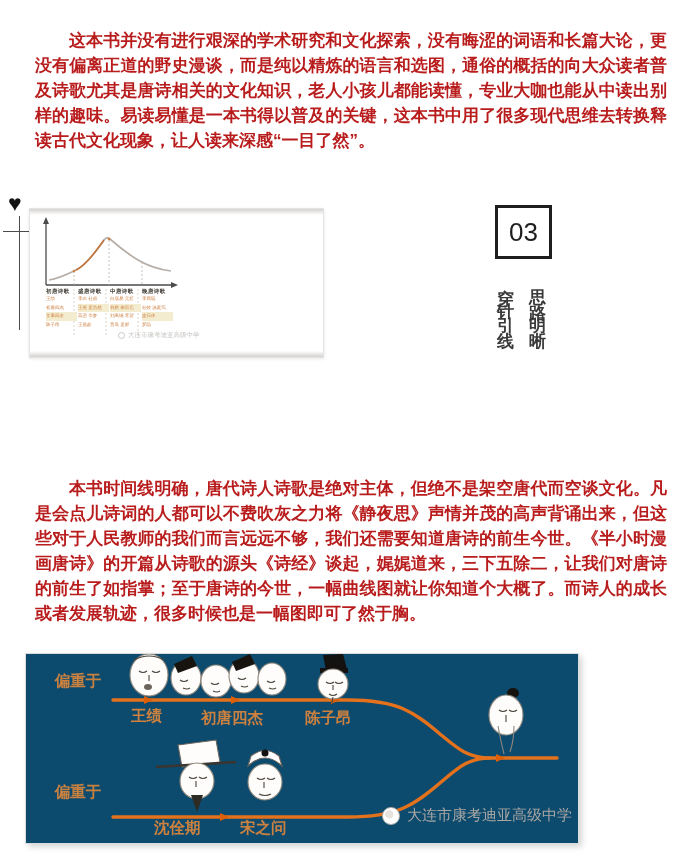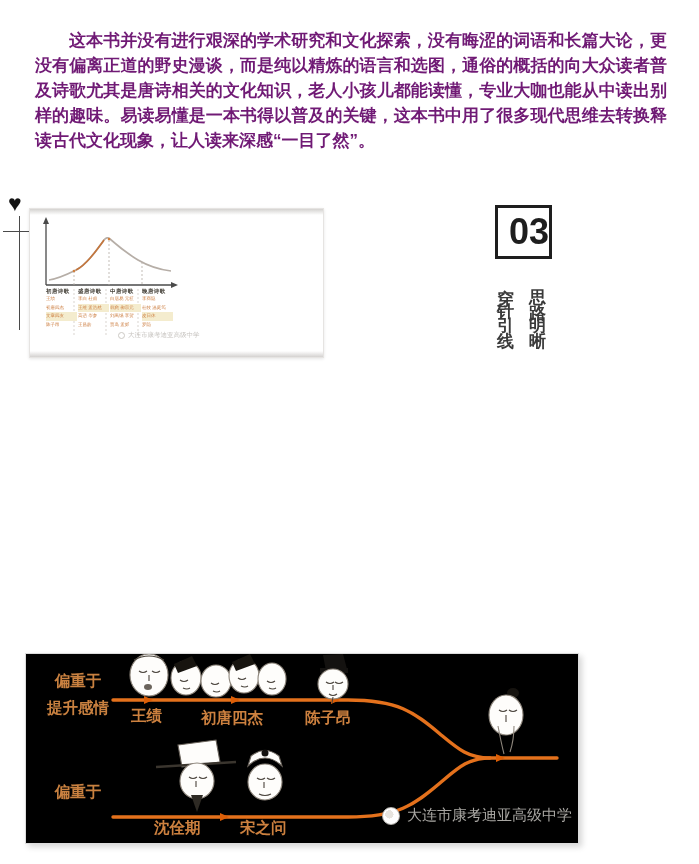--- a/index.html
+++ b/index.html
@@ -1,19 +1,19 @@
 <!DOCTYPE html>
 <html><head>
 <meta charset="utf-8">
 <style>
   html,body{margin:0;padding:0;background:#fff;}
   .page{position:relative;width:699px;height:864px;background:#ffffff;overflow:hidden;
         font-family:"Liberation Sans","DejaVu Sans",sans-serif;}
   
-  .para{position:absolute;left:35px;width:632px;margin:0;color:#701a75;font-size:17px;
+  .para{position:absolute;left:35px;width:632px;margin:0;color:#b91c1c;font-size:17px;
         line-height:25px;font-weight:600;text-align:justify;text-indent:2em;
         font-family:"Liberation Sans","DejaVu Sans",sans-serif;}
   
   .heart{position:absolute;left:8px;top:192px;font-size:23px;color:#141414;line-height:23px;}
   .deco-vline{position:absolute;left:19px;top:216px;width:1px;height:114px;background:#4a4a4a;}
   .deco-hbar{position:absolute;left:3px;top:231px;width:31px;height:1px;background:#4a4a4a;}
   
   .chart-card{position:absolute;left:29px;top:208px;width:293px;height:148px;background:#fff;
               border:1px solid #e6e4e2;box-shadow:0 1px 3px rgba(0,0,0,.10);}
   .chart-card::before{content:"";position:absolute;left:0;right:0;top:0;height:6px;
@@ -23,27 +23,27 @@
   .c-head{position:absolute;width:30px;font-size:5.5px;font-weight:bold;color:#454139;
           letter-spacing:.4px;white-space:nowrap;}
   .c-col{position:absolute;width:31px;top:86px;}
   .c-col span{display:block;font-size:4.5px;line-height:8.6px;color:#cd7f42;white-space:nowrap;}
   .c-col span.hl{background:#f4ecce;}
   .c-wm{position:absolute;left:88px;top:122px;display:flex;align-items:center;gap:3px;
         color:#c6c3bf;font-size:6.5px;}
   .c-wm .dot{width:7px;height:7px;border-radius:50%;border:1px solid #ccc9c4;box-sizing:border-box;}
   
   .sec-box{position:absolute;left:495px;top:205px;width:57px;height:54px;border:3px solid #1e1e1e;
-           box-sizing:border-box;display:flex;align-items:center;justify-content:flex-end;
-           font-size:36px;font-weight:bold;color:#1e1e1e;}
+           box-sizing:border-box;display:flex;align-items:center;justify-content:center;
+           font-size:26px;font-weight:normal;color:#1e1e1e;}
   .motto{position:absolute;left:494px;top:276px;display:flex;gap:9px;}
   .motto span{writing-mode:vertical-rl;text-orientation:upright;font-size:17px;font-weight:bold;
               color:#3a3a3a;letter-spacing:14px;height:135px;}
   
-  .diagram-card{position:absolute;left:25px;top:653px;width:552px;height:189px;background:#000000;
+  .diagram-card{position:absolute;left:25px;top:653px;width:552px;height:189px;background:#0c4a6e;
                 border:1px solid #dcdcdc;box-shadow:3px 3px 6px rgba(0,0,0,.16);}
   .branch-label{position:absolute;width:100px;text-align:center;color:#c98140;font-weight:bold;
                 font-size:15.5px;line-height:27px;}
   .poet-name{position:absolute;color:#cd813f;font-weight:bold;font-size:15.5px;white-space:nowrap;}
   .dg-wm{position:absolute;left:356px;top:152px;display:flex;align-items:center;gap:7px;
          color:#a8a6a2;font-size:15px;white-space:nowrap;}
   .dg-wm .dot{width:18px;height:18px;border-radius:50%;border:1.5px solid #b8b5b0;box-sizing:border-box;
               background:radial-gradient(circle at 40% 40%, #e7e4df 30%, #ffffff 31%);}
   svg{position:absolute;left:0;top:0;}
 </style>
@@ -124,20 +124,21 @@
 
   <div class="sec-box">
     <span>03</span>
   </div>
 
   <div class="motto">
     <span>穿针引线</span>
     <span>思路明晰</span>
   </div>
 
+  <p class="para" style="top:476px;">本书时间线明确，唐代诗人诗歌是绝对主体，但绝不是架空唐代而空谈文化。凡是会点儿诗词的人都可以不费吹灰之力将《静夜思》声情并茂的高声背诵出来，但这些对于人民教师的我们而言远远不够，我们还需要知道唐诗的前生今世。《半小时漫画唐诗》的开篇从诗歌的源头《诗经》谈起，娓娓道来，三下五除二，让我们对唐诗的前生了如指掌；至于唐诗的今世，一幅曲线图就让你知道个大概了。而诗人的成长或者发展轨迹，很多时候也是一幅图即可了然于胸。</p>
 
   <div class="diagram-card">
     <svg width="550" height="187" viewBox="0 0 550 187">
 
       <g fill="none" stroke="#e4711c" stroke-width="3.4" stroke-linecap="round">
         <path d="M87,46 L322,46 C372,46 388,58 414,80 C432,95 442,104 464,104 L531,104"></path>
         <path d="M87,163 L322,163 C372,163 388,151 414,129 C432,114 442,104 464,104"></path>
       </g>
       <g fill="#dd5f07">
         <polygon points="118,42 127,46 118,50"></polygon>
@@ -187,21 +188,20 @@
       <g stroke="#8f877d" stroke-width="1.1" fill="#fefdfb">
         <ellipse cx="487" cy="39" rx="6" ry="5" fill="#16130f" stroke="none"></ellipse>
         <ellipse cx="480" cy="61" rx="17" ry="20"></ellipse>
         <path d="M473,56 q4,3 8,0 M483,56 q4,3 8,0 M480,61 v7" fill="none" stroke="#4a443c"></path>
         <path d="M472,72 q3,16 6,28 M488,72 q0,14 -4,26" fill="none" stroke="#8f877d"></path>
       </g>
     </svg>
 
     <div class="branch-label" style="left:2px;top:13px;">
       <div>偏重于</div>
-      <div>提升感情</div>
     </div>
     <div class="branch-label" style="left:2px;top:124px;">
       <div>偏重于</div>
     </div>
 
     <span class="poet-name" style="left:105px;top:52px;">王绩</span>
     <span class="poet-name" style="left:175px;top:54px;">初唐四杰</span>
     <span class="poet-name" style="left:279px;top:54px;">陈子昂</span>
     <span class="poet-name" style="left:128px;top:164px;">沈佺期</span>
     <span class="poet-name" style="left:214px;top:164px;">宋之问</span>

